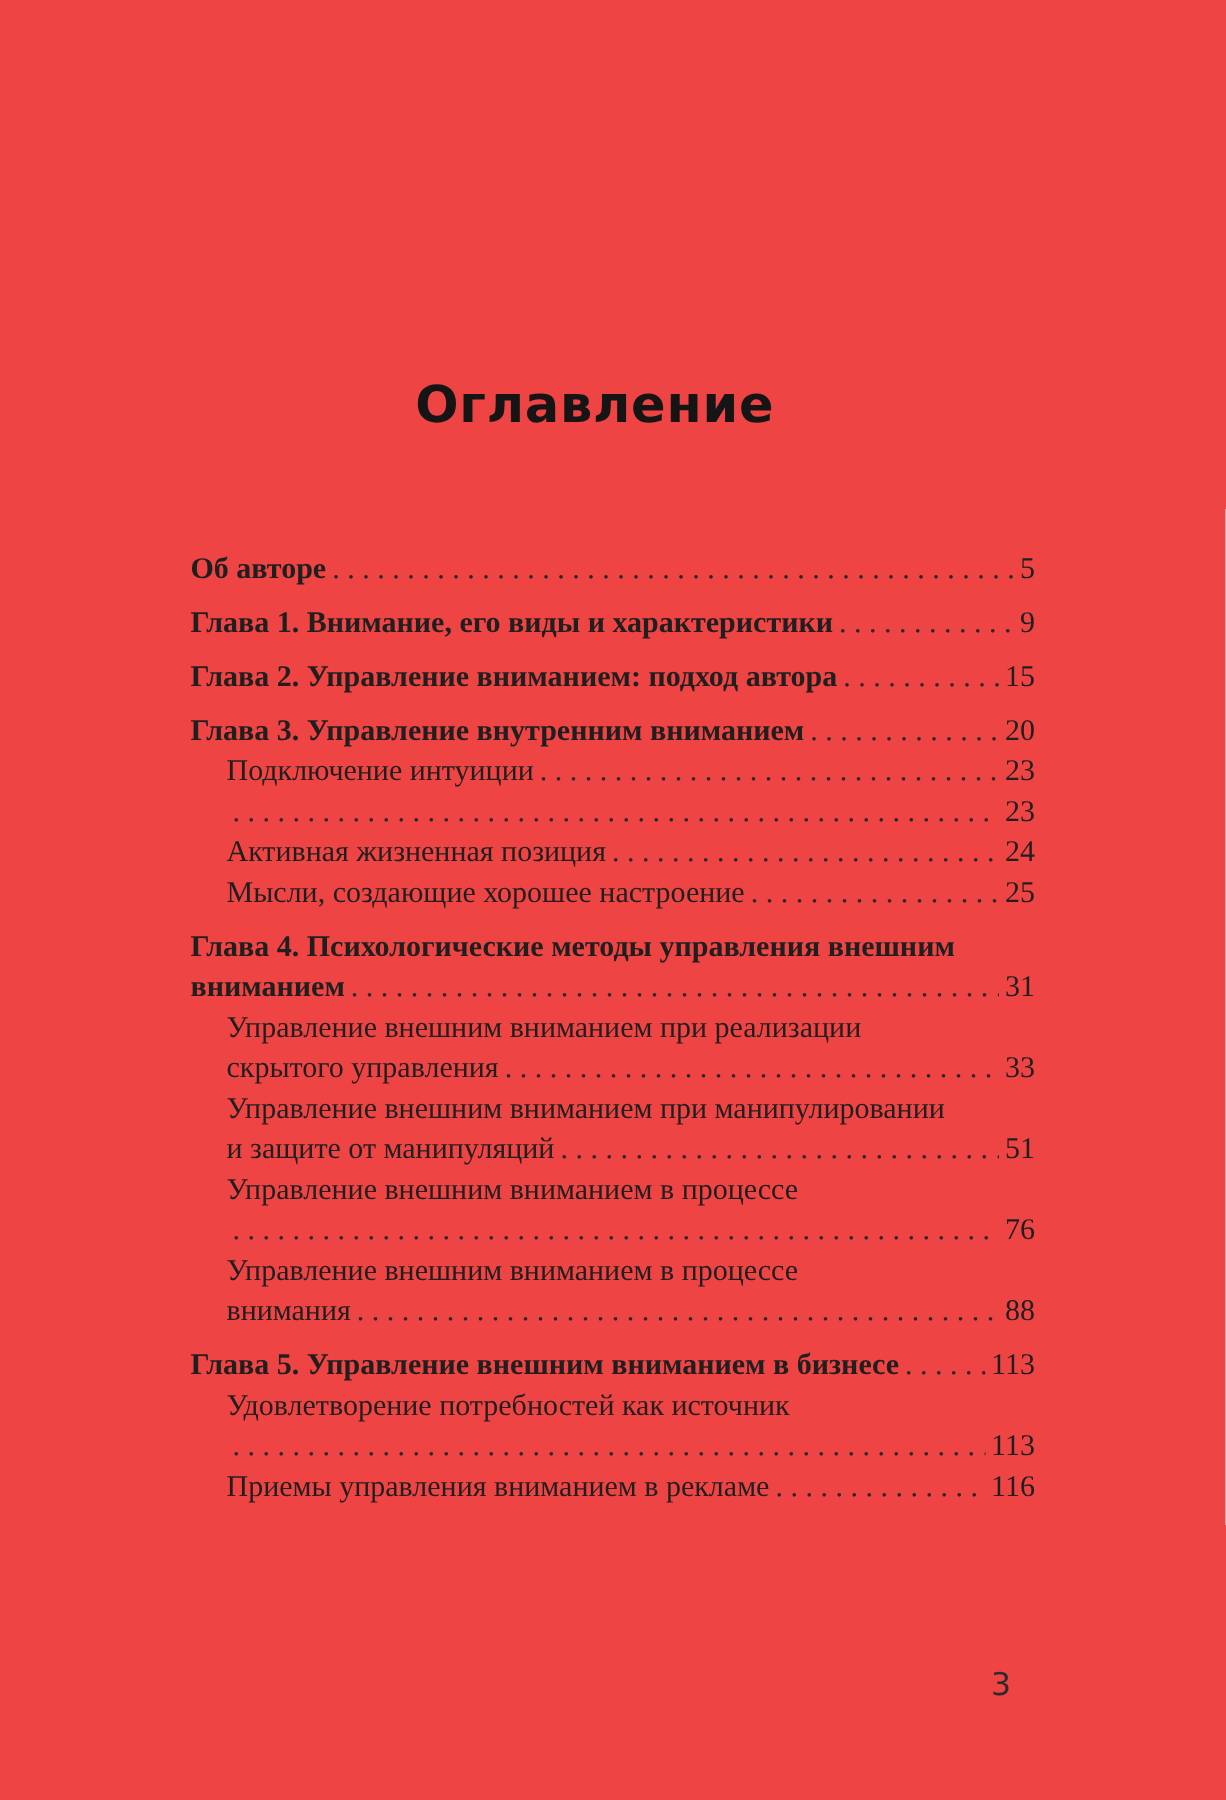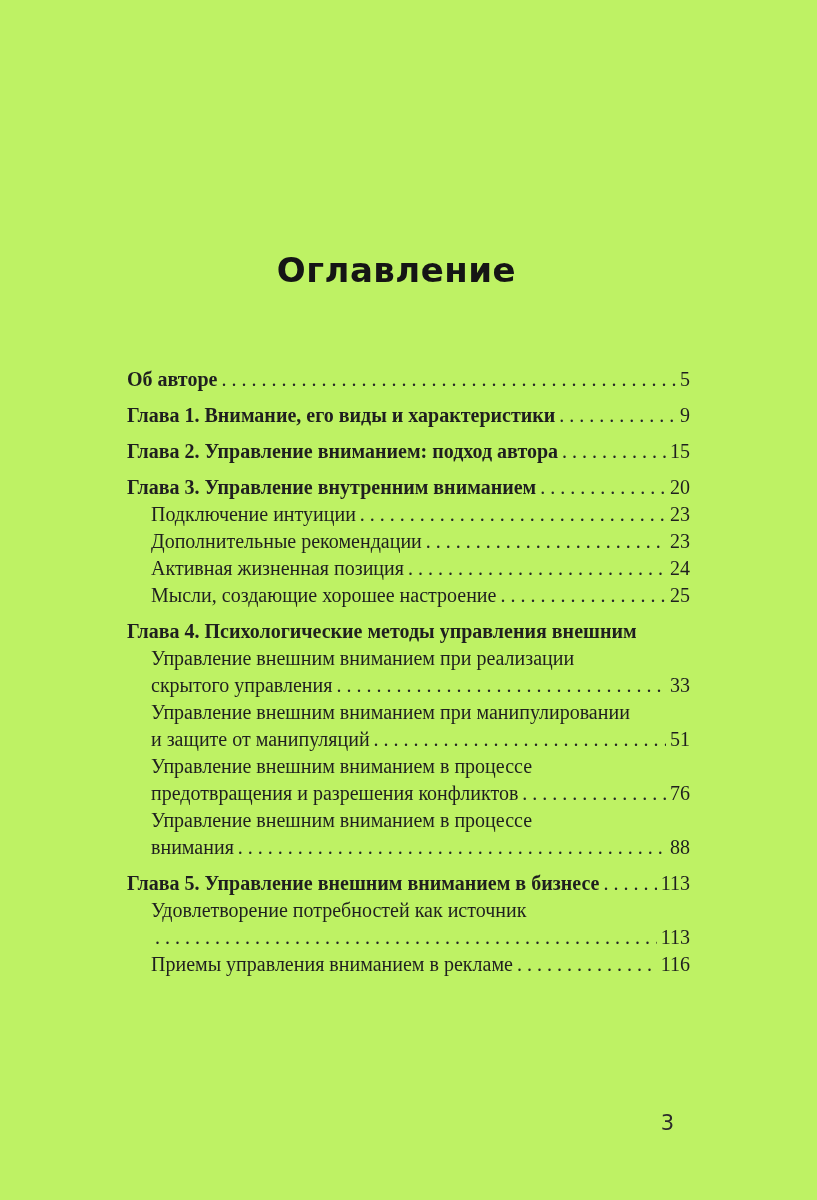--- a/index.html
+++ b/index.html
@@ -4,21 +4,21 @@
 <style>
   html, body { margin: 0; padding: 0; background: #ffffff; }
   body {
     width: 817px; height: 1200px;
     font-family: "Liberation Serif", serif;
     color: #1f1f1f;
   }
   .sheet {
     position: relative;
     width: 817px; height: 1200px;
-    background: #bef264;
+    background: #ef4444;
     overflow: hidden;
   }
   .title {
     position: absolute;
     left: 115px; top: 250px; width: 563px;
     margin: 0;
     text-align: center;
     font-family: "DejaVu Sans", sans-serif;
     font-weight: 700;
     font-size: 34px;
@@ -104,21 +104,20 @@
     <div class="entry section">
       <div class="line">
         <span class="txt">Подключение интуиции</span>
         <span class="leader"></span>
         <span class="pg">23</span>
       </div>
     </div>
 
     <div class="entry section">
       <div class="line">
-        <span class="txt">Дополнительные рекомендации</span>
         <span class="leader"></span>
         <span class="pg">23</span>
       </div>
     </div>
 
     <div class="entry section">
       <div class="line">
         <span class="txt">Активная жизненная позиция</span>
         <span class="leader"></span>
         <span class="pg">24</span>
@@ -130,20 +129,25 @@
         <span class="txt">Мысли, создающие хорошее настроение</span>
         <span class="leader"></span>
         <span class="pg">25</span>
       </div>
     </div>
 
     <div class="entry chapter">
       <div class="line">
         <span class="txt">Глава 4. Психологические методы управления внешним</span>
       </div>
+      <div class="line">
+        <span class="txt">вниманием</span>
+        <span class="leader"></span>
+        <span class="pg">31</span>
+      </div>
     </div>
 
     <div class="entry section">
       <div class="line">
         <span class="txt">Управление внешним вниманием при реализации</span>
       </div>
       <div class="line">
         <span class="txt">скрытого управления</span>
         <span class="leader"></span>
         <span class="pg">33</span>
@@ -159,21 +163,20 @@
         <span class="leader"></span>
         <span class="pg">51</span>
       </div>
     </div>
 
     <div class="entry section">
       <div class="line">
         <span class="txt">Управление внешним вниманием в процессе</span>
       </div>
       <div class="line">
-        <span class="txt">предотвращения и разрешения конфликтов</span>
         <span class="leader"></span>
         <span class="pg">76</span>
       </div>
     </div>
 
     <div class="entry section">
       <div class="line">
         <span class="txt">Управление внешним вниманием в процессе</span>
       </div>
       <div class="line">

